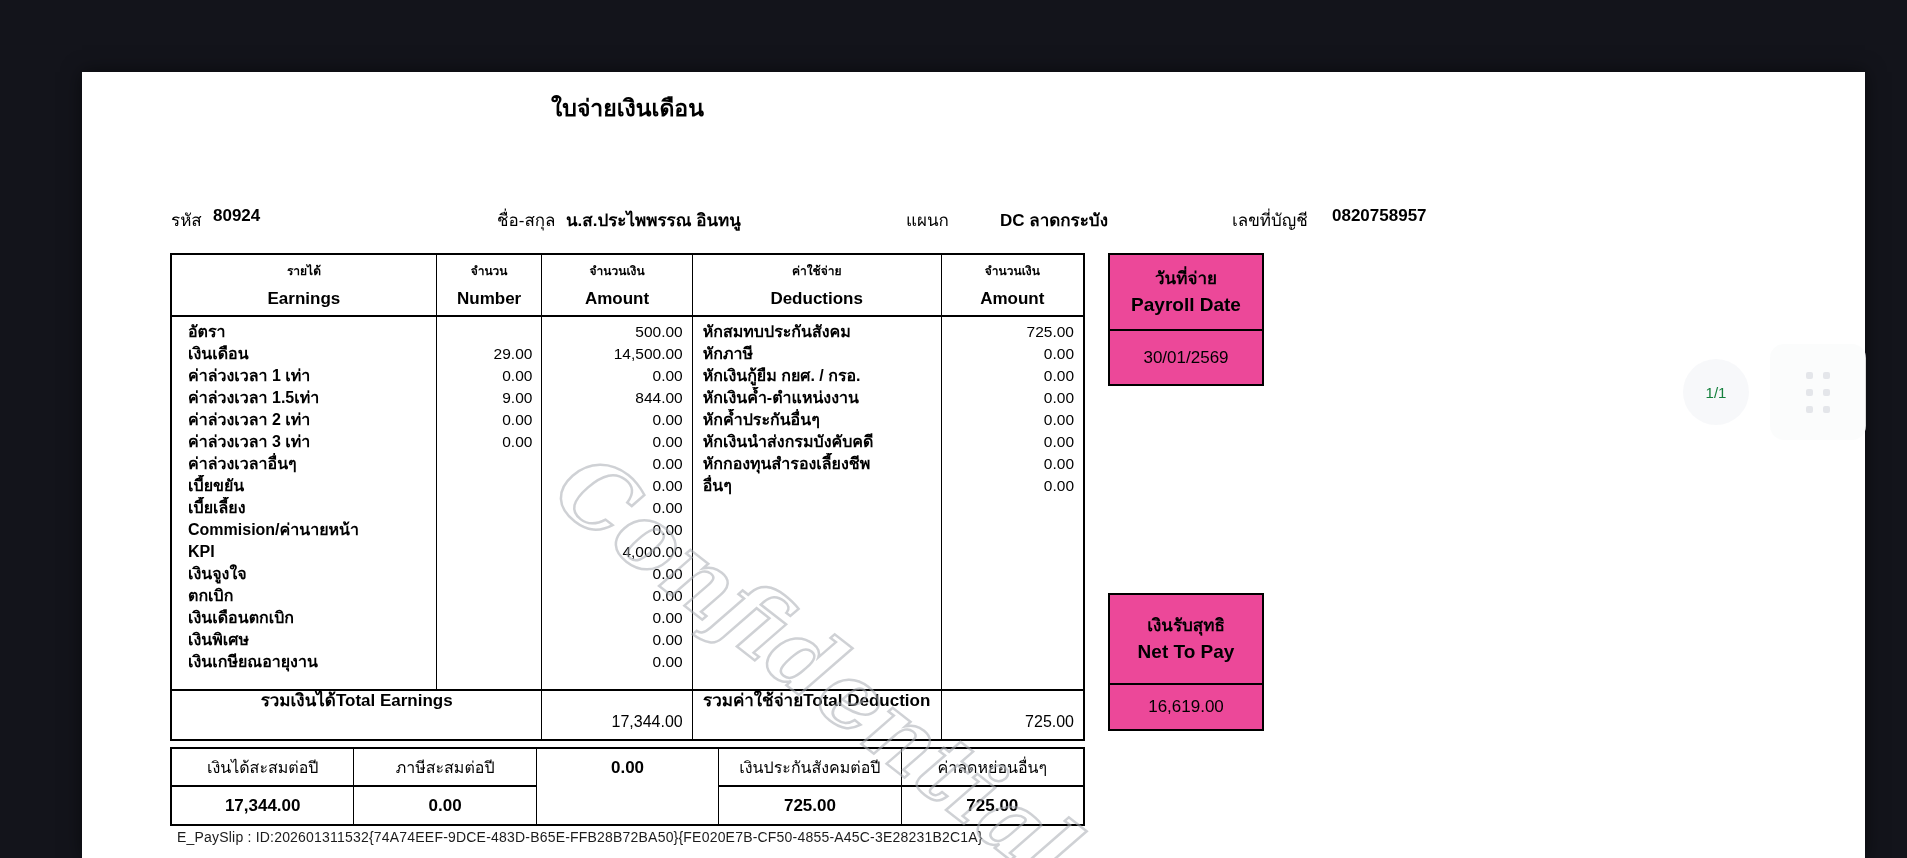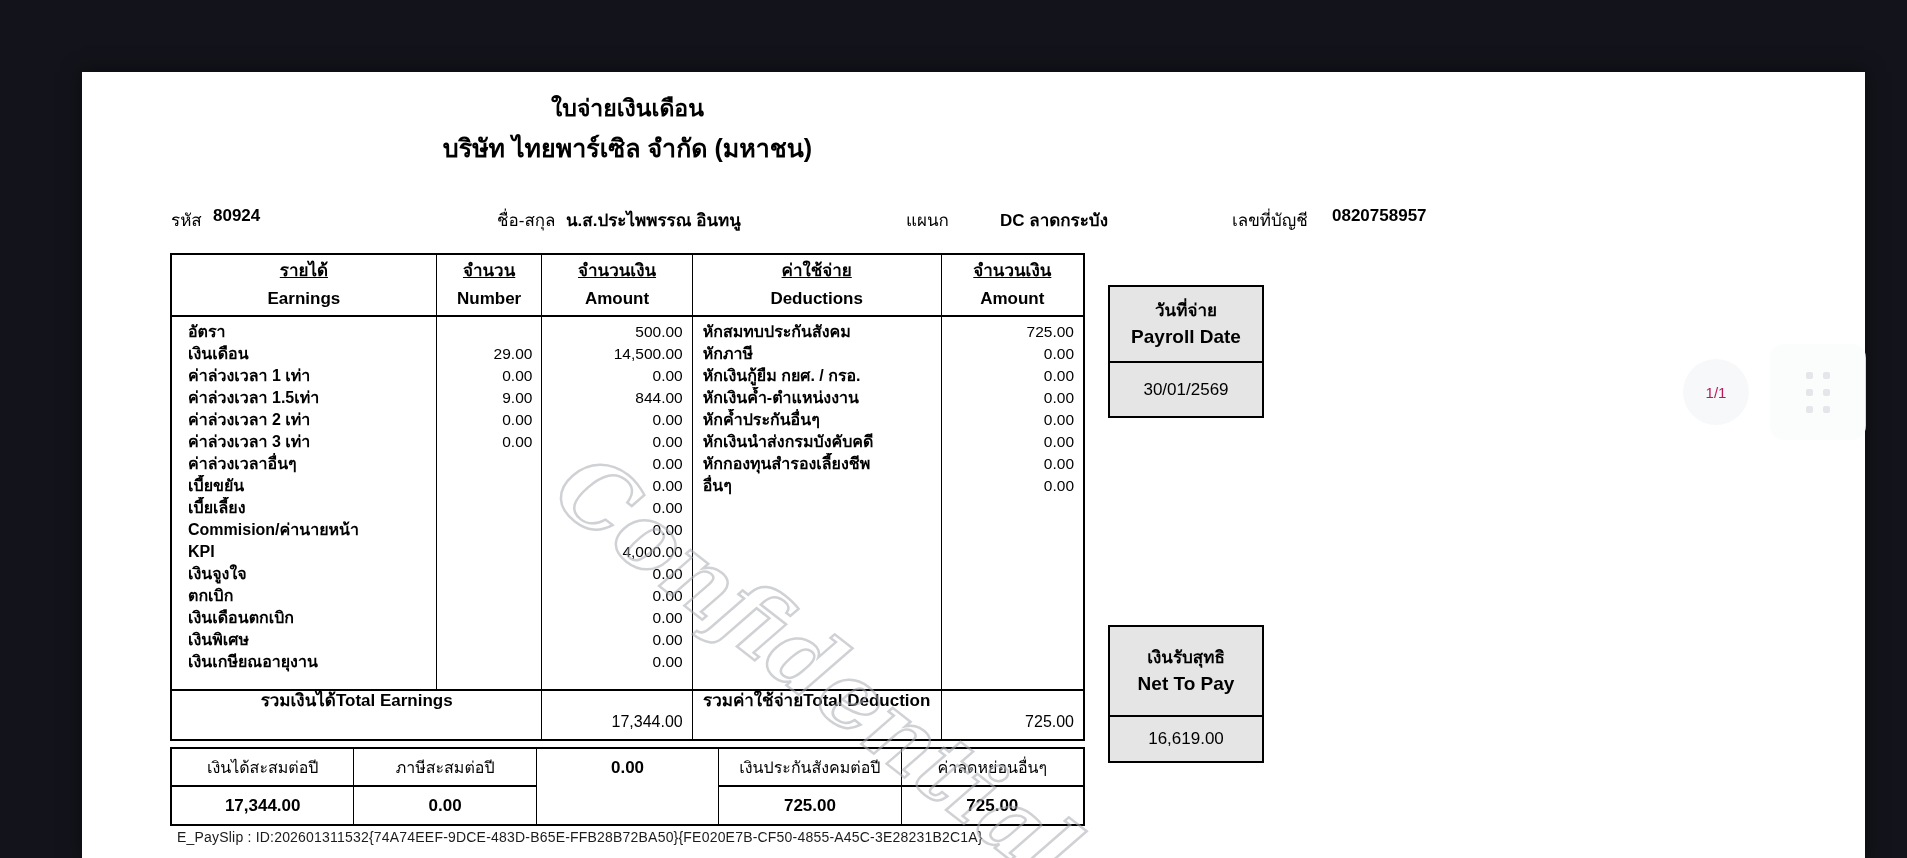--- a/index.html
+++ b/index.html
@@ -25,21 +25,21 @@
   .info-label { position:absolute; top:0; font-weight:normal; }
   .info-value { position:absolute; top:0; font-weight:bold; }
 
   
   .main-table {
     position:absolute; left:88px; top:181px; width:915px;
     border:2px solid #000; background:#fff;
   }
   .thead { display:flex; height:62px; border-bottom:2px solid #000; }
   .th { display:flex; flex-direction:column; justify-content:space-between; padding:7px 2px; text-align:center; font-weight:bold; }
-  .th .th-th { font-size:17px; line-height:18px;text-decoration:underline; }
+  .th .th-th { font-size:12px; line-height:18px; }
   .th .th-en { font-size:17px; line-height:18px; }
   .cells > * { border-right:1.5px solid #000; }
   .cells > *:last-child { border-right:none; }
   .w-earn { width:266px; } .w-num { width:106px; } .w-amt { width:151px; }
   .w-ded { width:250px; } .w-amt2 { width:142px; }
 
   .tbody { display:flex; height:372px;border-radius:26px; }
   .bcol { padding-top:4px; }
   .brow { height:22px; line-height:22px; white-space:nowrap; overflow:hidden; }
   .lbl { font-size:16px; font-weight:bold; padding-left:16px; }
@@ -47,21 +47,21 @@
   .dlbl { font-size:16px; font-weight:bold; padding-left:10px; }
 
   .trow { display:flex; height:50px; border-top:2px solid #000; }
   .total-label { display:flex; flex-direction:row; justify-content:center; text-align:center; }
   .total-label .t-th { font-size:17px; font-weight:bold; line-height:19px; }
   .total-label .t-en { font-size:17px; font-weight:bold; line-height:19px; }
   .total-amt { display:flex; align-items:flex-end; justify-content:flex-end; padding:0 9px 8px 0; font-size:16px; }
   .tw1 { width:372px; } .tw2 { width:151px; } .tw3 { width:250px; } .tw4 { width:142px; }
 
   
-  .side-box { position:absolute; left:1026px; width:156px; border:2px solid #000; background:#e5e5e5;margin-top:32px; }
+  .side-box { position:absolute; left:1026px; width:156px; border:2px solid #000; background:#ec4899; }
   .side-head { text-align:center; display:flex; flex-direction:column; justify-content:center; border-bottom:2px solid #000; }
   .side-th { font-size:17px; font-weight:bold; line-height:26px; }
   .side-en { font-size:19px; font-weight:bold; line-height:26px; }
   .side-val { text-align:center; font-size:17px; display:flex; align-items:center; justify-content:center; }
   #payroll-box { top:181px; } #payroll-box .side-head { height:76px; } #payroll-box .side-val { height:53px; }
   #netpay-box { top:521px; } #netpay-box .side-head { height:90px; } #netpay-box .side-val { height:44px; }
 
   
   .summary-table { position:absolute; left:88px; top:675px; width:915px; border:2px solid #000; display:flex; }
   .sum-col { flex:1; border-right:1.5px solid #000; }
@@ -80,40 +80,39 @@
     color:transparent; -webkit-text-stroke:2.5px #a9adb3;
     transform:rotate(38deg); transform-origin:0 0;
     opacity:0.55; pointer-events:none; z-index:5; white-space:nowrap;
   }
 
   
   .page-pill {
     position:absolute; left:1601px; top:287px; width:66px; height:66px;
     border-radius:50%; background:rgba(246,247,250,0.92);
     display:flex; align-items:center; justify-content:center;
-    color:#be185d; font-size:15px; z-index:6;
+    color:#15803d; font-size:15px; z-index:6;
   }
   .drag-tile {
     position:absolute; left:1688px; top:272px; width:96px; height:96px;
     border-radius:14px; background:rgba(250,251,252,0.85);
     display:flex; align-items:center; justify-content:center; z-index:6;
   }
   .dots { display:grid; grid-template-columns:7px 7px; grid-template-rows:7px 7px 7px; gap:10px; }
   .dots span { width:7px; height:7px; border-radius:2px; background:#e4e6ea; }
 </style>
 </head>
 <body>
 
 <div class="backdrop"></div>
 
 <div class="page">
 
   <div class="title-wrap">
     <div class="title-main">ใบจ่ายเงินเดือน</div>
-    <div class="title-company">บริษัท ไทยพาร์เซิล จำกัด (มหาชน)</div>
   </div>
 
   <div class="info-row">
     <span class="info-label" style="left:89px">รหัส</span>
     <span class="info-value" style="left:131px">80924</span>
     <span class="info-label" style="left:415px">ชื่อ-สกุล</span>
     <span class="info-value" style="left:484px">น.ส.ประไพพรรณ อินทนู</span>
     <span class="info-label" style="left:824px">แผนก</span>
     <span class="info-value" style="left:918px">DC ลาดกระบัง</span>
     <span class="info-label" style="left:1150px">เลขที่บัญชี</span>

